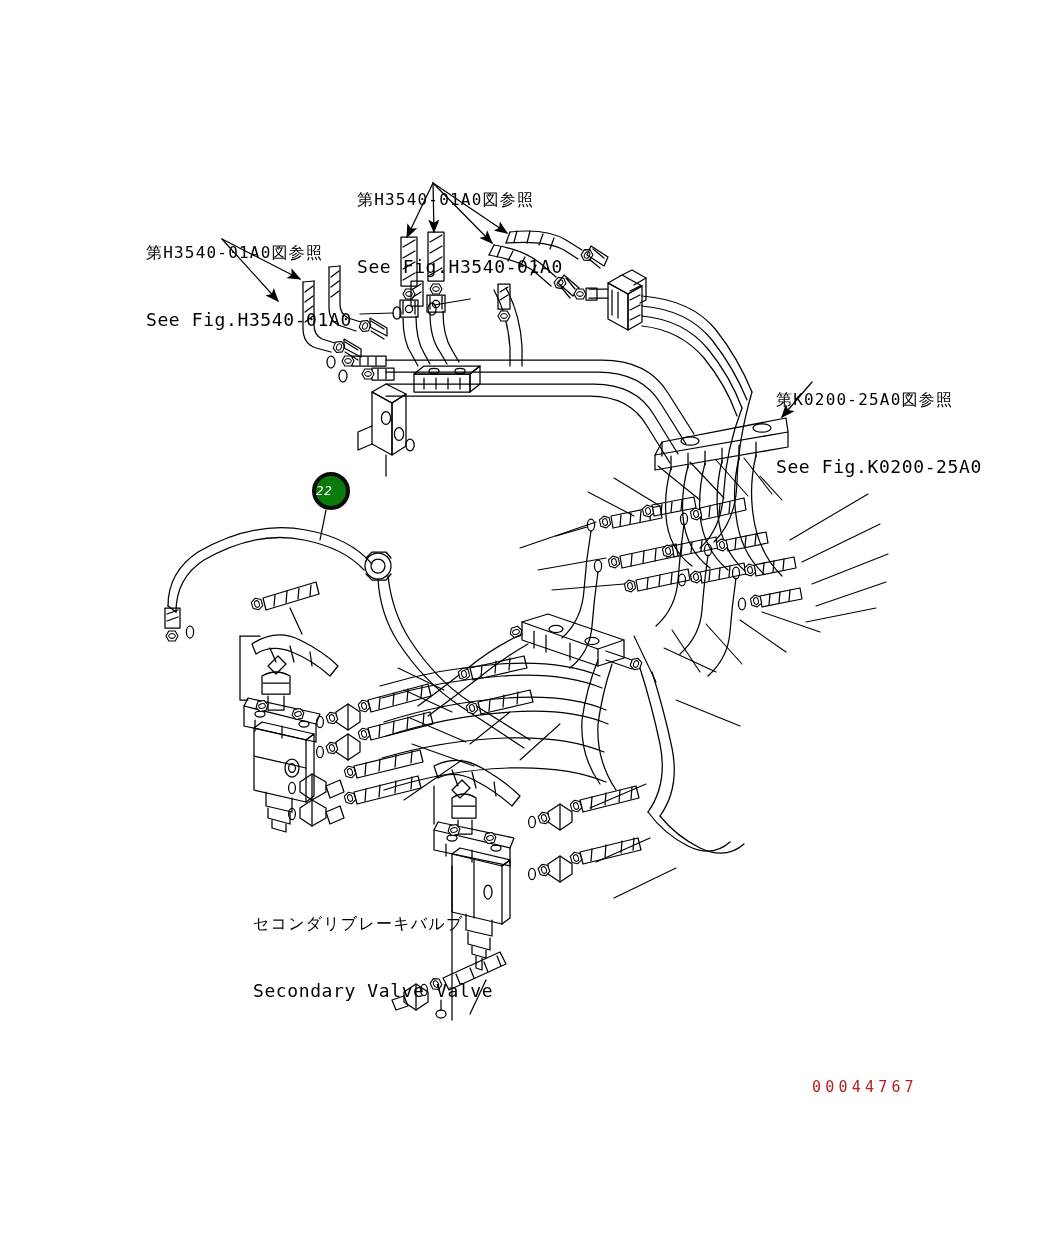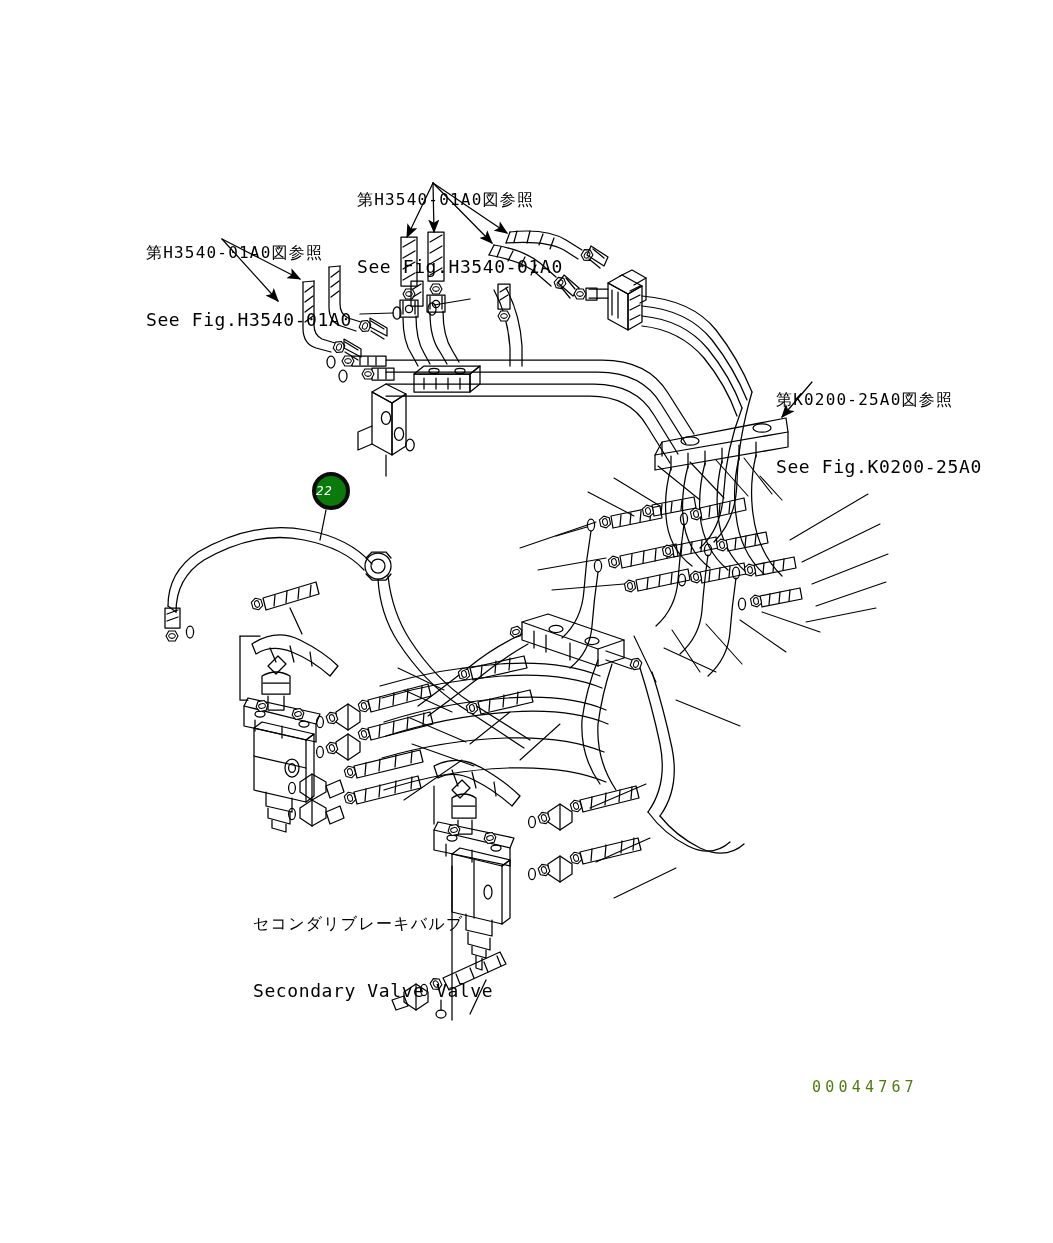--- a/index.html
+++ b/index.html
@@ -49,21 +49,21 @@
   }
   .cap .en {
     display: block;
     font-size: 18px;
     letter-spacing: 0.6px;
   }
   .dwgno {
     position: absolute;
     font-size: 15px;
     letter-spacing: 4.2px;
-    color: #4d7c0f;
+    color: #b91c1c;
     white-space: pre;
     font-family: "DejaVu Sans Mono", "Liberation Mono", monospace;
   }
   .badge {
     position: absolute;
     width: 38px;
     height: 38px;
     border-radius: 50%;
     background: #0a7a0a;
     border: 4px solid #0c0c0c;

